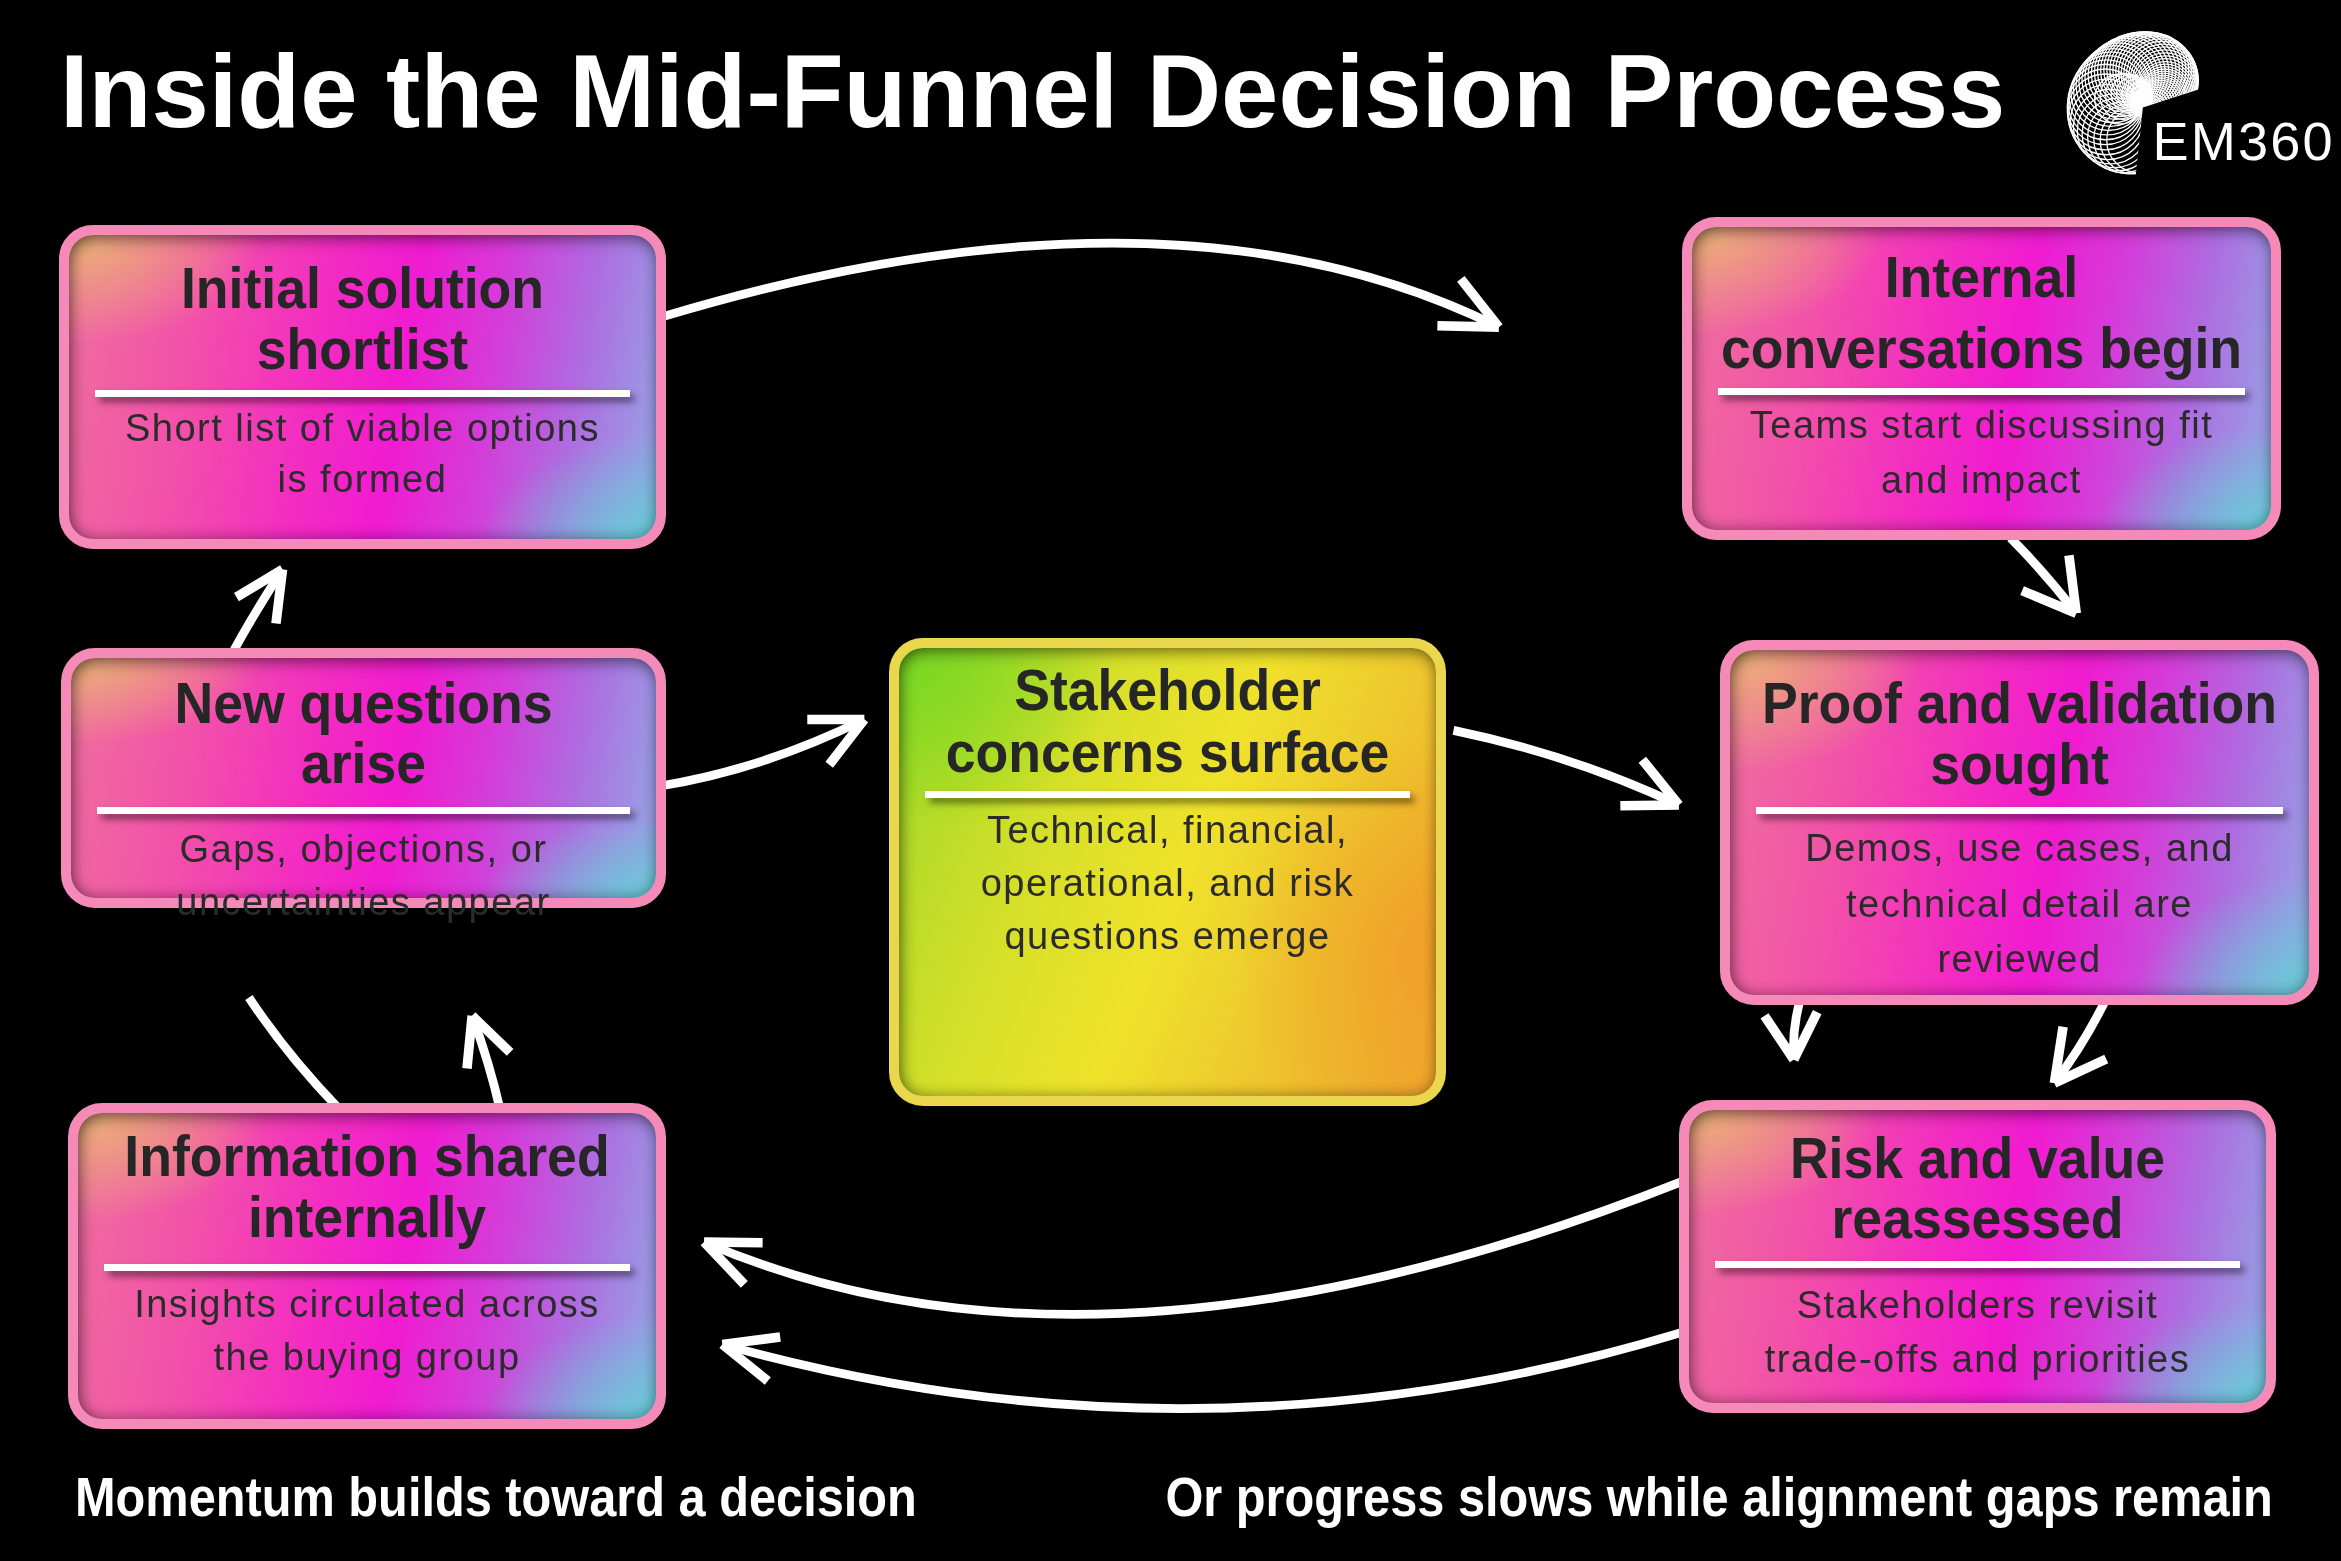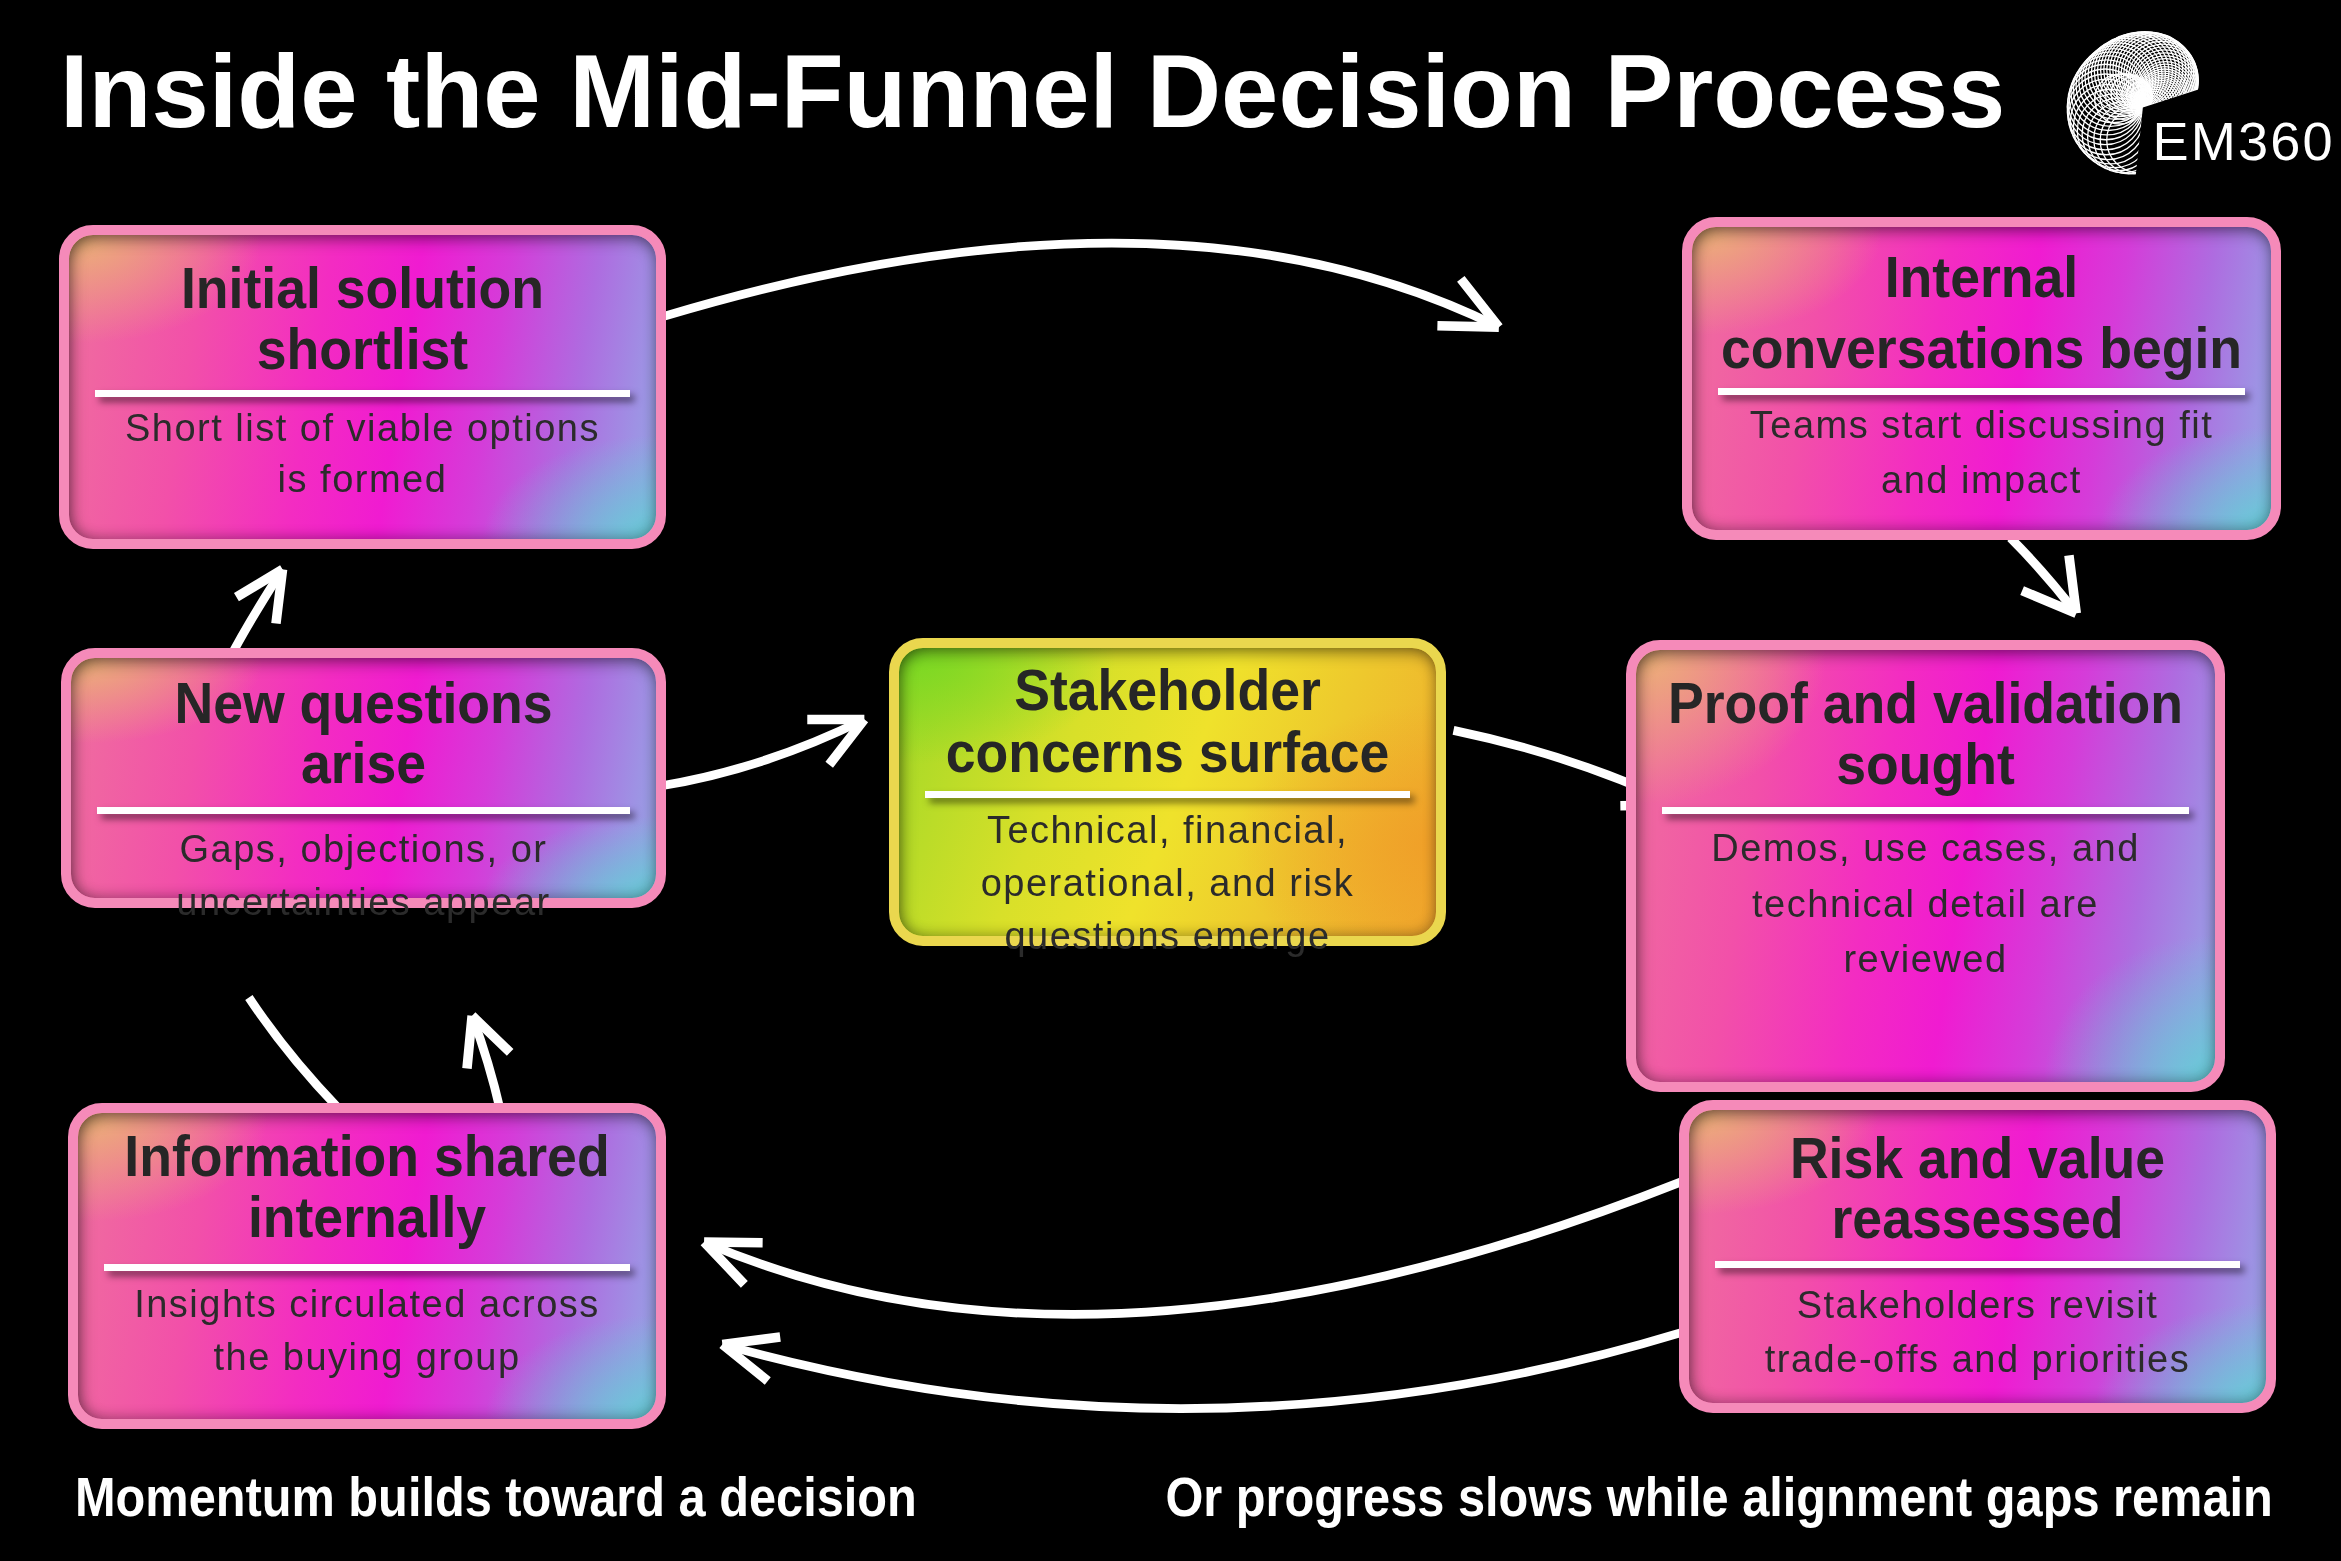--- a/index.html
+++ b/index.html
@@ -145,29 +145,29 @@
     <div class="bl" style="top:198px">Teams start discussing fit</div>
     <div class="bl" style="top:253px">and impact</div>
   </div>
 <div class="box pink" style="left:61px;top:648px;width:605px;height:260px">
     <div class="tl" style="top:45px">New questions</div>
     <div class="tl" style="top:105px">arise</div>
     <div class="sep" style="top:149px"></div>
     <div class="bl" style="top:191px">Gaps, objections, or</div>
     <div class="bl" style="top:244px">uncertainties appear</div>
   </div>
-<div class="box yel" style="left:889px;top:638px;width:557px;height:308px">
+<div class="box yel" style="left:889px;top:638px;width:557px;height:468px">
     <div class="tl" style="top:42px">Stakeholder</div>
     <div class="tl" style="top:104px">concerns surface</div>
     <div class="sep" style="top:143px"></div>
     <div class="bl" style="top:182px">Technical, financial,</div>
     <div class="bl" style="top:235px">operational, and risk</div>
     <div class="bl" style="top:288px">questions emerge</div>
   </div>
-<div class="box pink" style="left:1626px;top:640px;width:599px;height:452px">
+<div class="box pink" style="left:1720px;top:640px;width:599px;height:365px">
     <div class="tl" style="top:53px">Proof and validation</div>
     <div class="tl" style="top:114px">sought</div>
     <div class="sep" style="top:157px"></div>
     <div class="bl" style="top:198px">Demos, use cases, and</div>
     <div class="bl" style="top:254px">technical detail are</div>
     <div class="bl" style="top:309px">reviewed</div>
   </div>
 <div class="box pink" style="left:68px;top:1103px;width:598px;height:326px">
     <div class="tl" style="top:43px">Information shared</div>
     <div class="tl" style="top:104px">internally</div>

